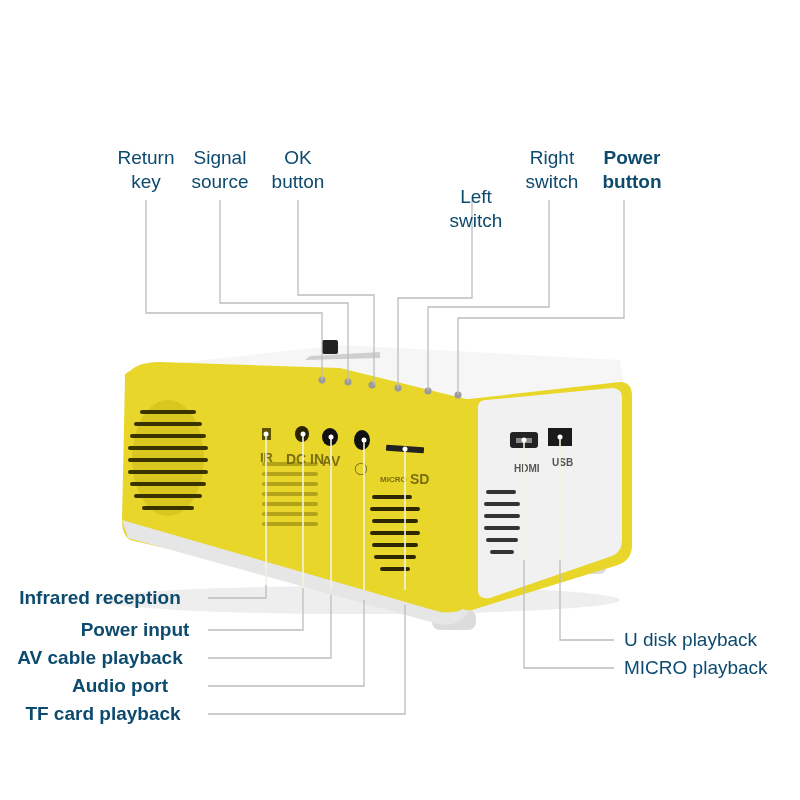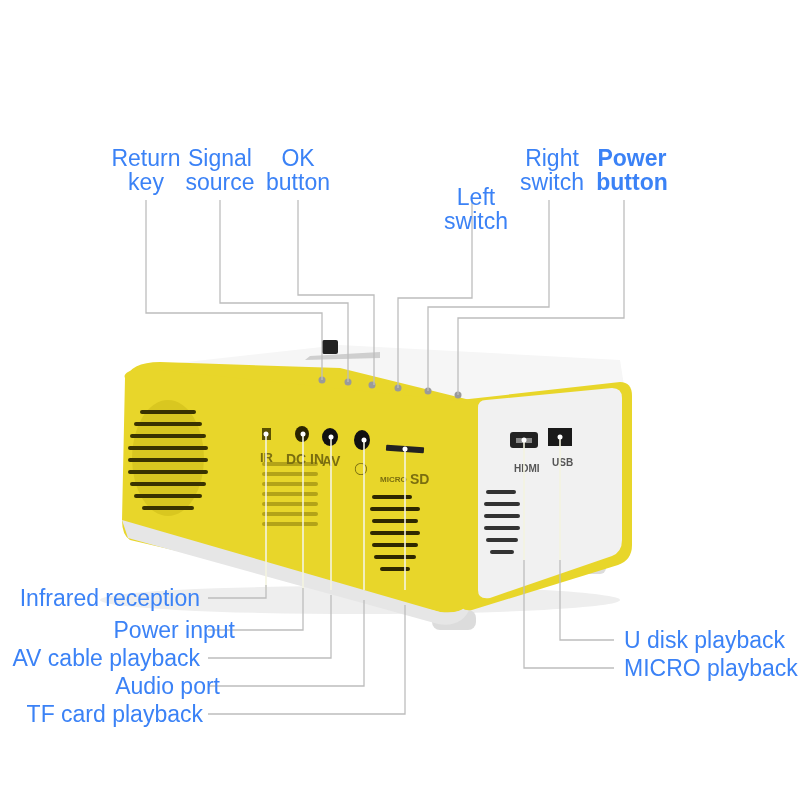--- a/index.html
+++ b/index.html
@@ -1,21 +1,21 @@
 <!DOCTYPE html>
 <html><head>
 <meta charset="utf-8">
 <style>
   html, body { margin:0; padding:0; background:#ffffff; }
   body { width:800px; height:800px; position:relative; overflow:hidden;
          font-family:"Liberation Sans", sans-serif; color:#555; }
   #diagram { position:absolute; left:0; top:0; width:800px; height:800px; }
-  .lbl { position:absolute; font-size:23px; line-height:24px; color:#3b82f6; white-space:nowrap; }
+  .lbl { position:absolute; font-size:19px; line-height:24px; color:#0c4a6e; white-space:nowrap; }
   .top { text-align:center; }
-  .right-al { text-align:right; }
+  .right-al { text-align:center;font-weight:bold; }
   .lines line, .lines polyline { stroke:#bdbdbd; stroke-width:1.3; fill:none; }
   .inner-lines line { stroke:#f4f4e0; stroke-width:1.6; }
   .dot { fill:#ffffff; }
   .gdot { fill:#9a9a9a; }
 </style>
 </head>
 <body>
 
 <svg id="diagram" viewBox="0 0 800 800" xmlns="http://www.w3.org/2000/svg">
 

